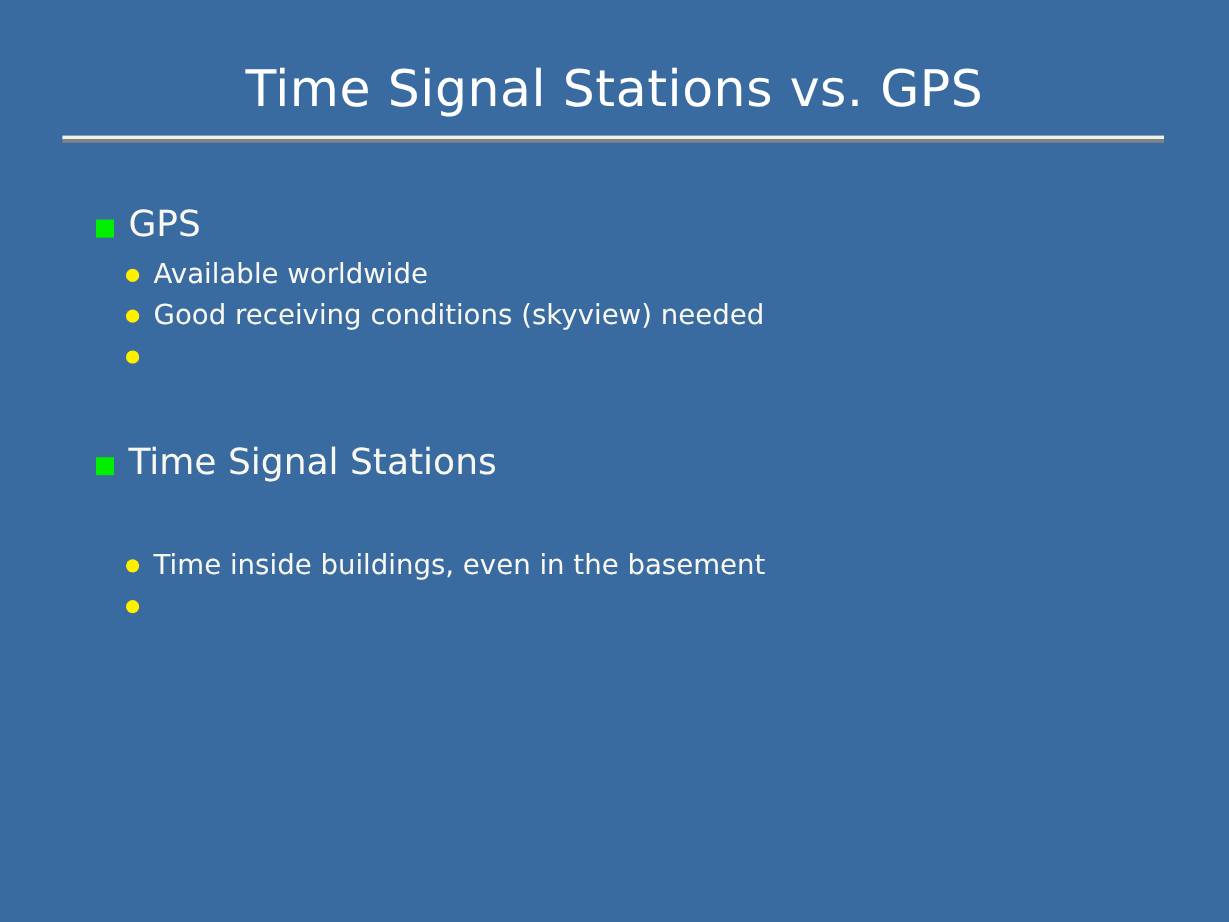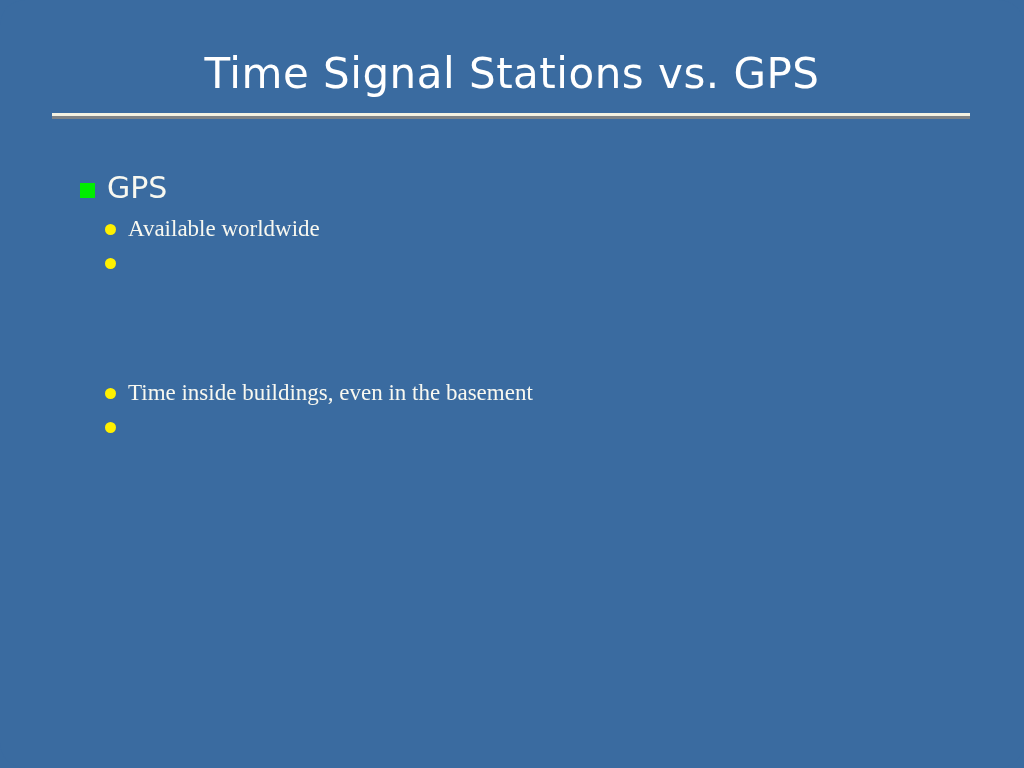--- a/index.html
+++ b/index.html
@@ -87,21 +87,20 @@
 
   .lvl2 {
     position: relative;
     margin: 0;
     padding-left: 128px;
     font-size: 23px;
     line-height: 34px;
     color: #f8f8f0;
     min-height: 34px;
     max-width: 900px;
-    font-family: Liberation Serif, serif;
   }
   .lvl2 .dot-bullet {
     position: absolute;
     left: 105px;
     top: 12px;
     width: 11px;
     height: 11px;
     border-radius: 50%;
     background: #fff000;
   }
@@ -131,24 +130,32 @@
       <span class="sq-bullet"></span>
       <span>GPS</span>
     </div>
 
     <div class="lvl2">
       <span class="dot-bullet"></span>
       <span class="text-wrap">Available worldwide</span>
     </div>
     <div class="lvl2">
       <span class="dot-bullet"></span>
+      <span class="text-wrap">Good receiving conditions (skyview) needed</span>
+    </div>
+    <div class="lvl2">
+      <span class="dot-bullet"></span>
     </div>
 
     <div class="spacer-lg"></div>
 
+    <div class="lvl1">
+      <span class="sq-bullet"></span>
+      <span>Time Signal Stations</span>
+    </div>
 
     <div class="spacer-md"></div>
 
     <div class="lvl2">
       <span class="dot-bullet"></span>
       <span class="text-wrap">Time inside buildings, even in the basement</span>
     </div>
     <div class="lvl2">
       <span class="dot-bullet"></span>
     </div>

